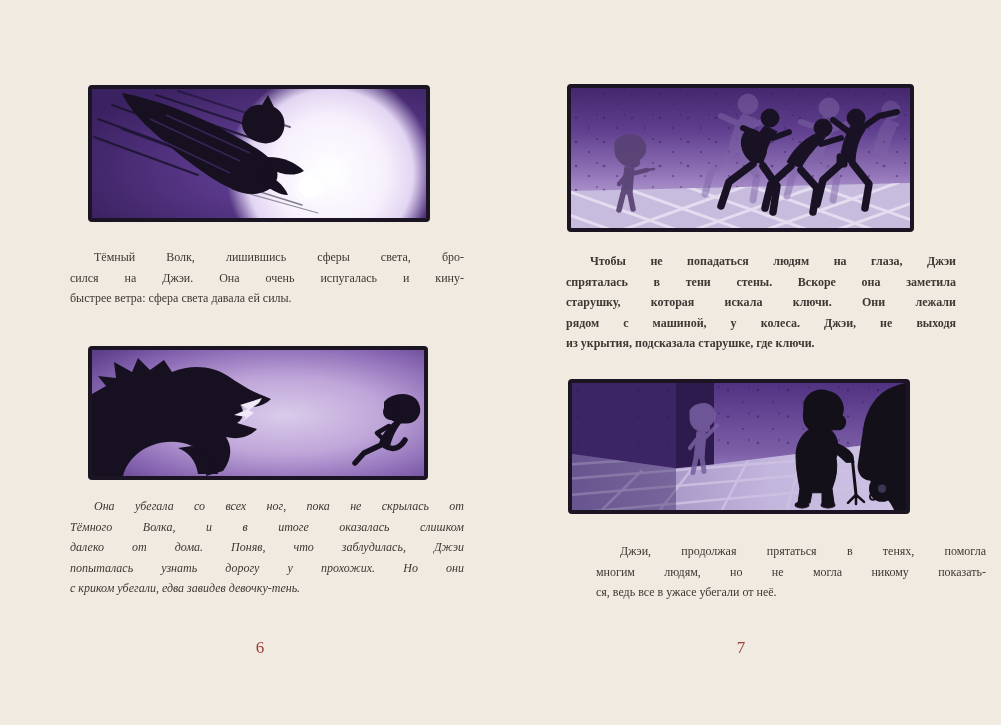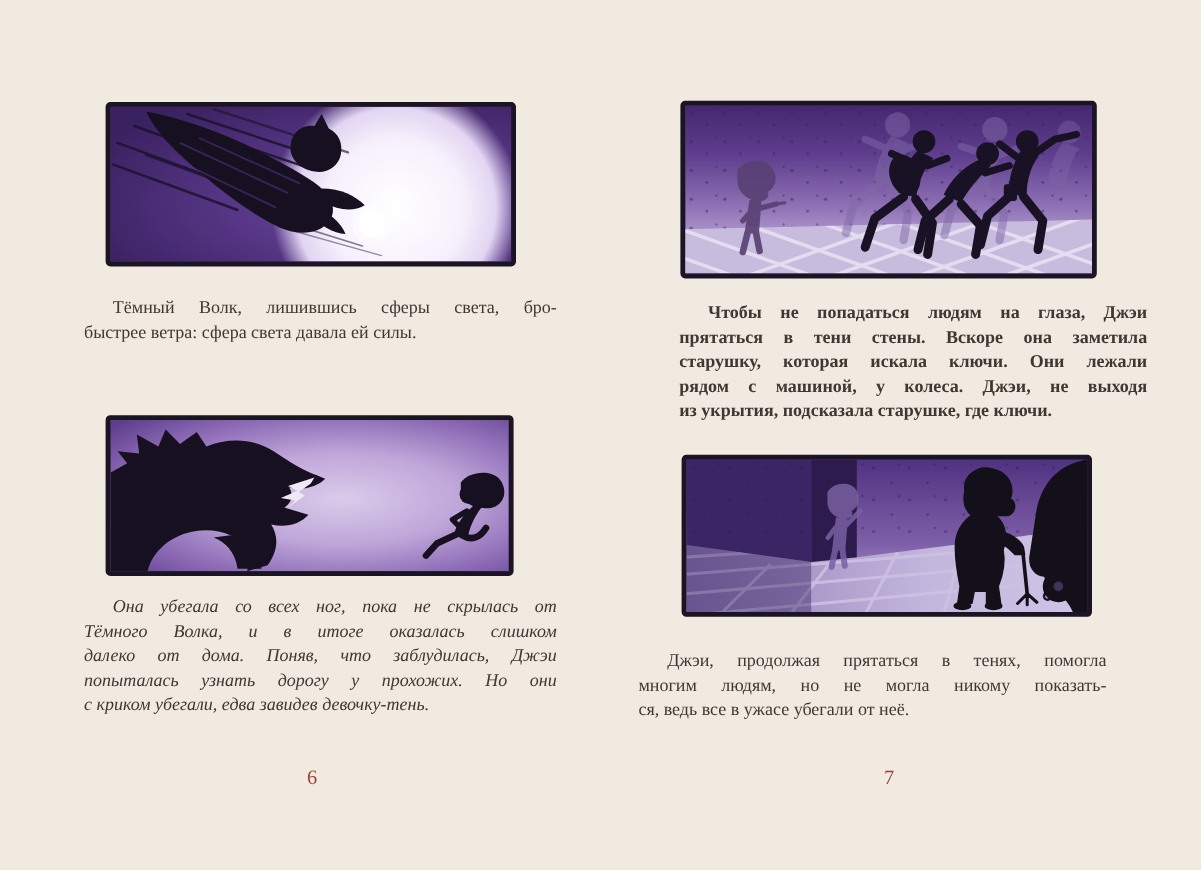--- a/index.html
+++ b/index.html
@@ -6,25 +6,25 @@
   body{width:1001px;height:725px;position:relative;background:#f1eae1;
        font-family:"Liberation Serif","DejaVu Serif",serif;overflow:hidden;}
   .page{position:absolute;inset:0;}
   .panel{position:absolute;margin:0;border:4px solid #1b1422;border-radius:4px;
          box-sizing:border-box;overflow:hidden;background:#4e3076;}
   .panel svg{display:block;width:100%;height:100%;}
   #panel1{left:88px;top:85px;width:342px;height:137px;}
   #panel2{left:88px;top:346px;width:340px;height:134px;}
   #panel3{left:567px;top:84px;width:347px;height:148px;}
   #panel4{left:568px;top:379px;width:342px;height:135px;}
-  .para{position:absolute;color:#3e3733;font-size:15px;line-height:20.6px;}
+  .para{position:absolute;color:#3e3733;font-size:12px;line-height:20.6px;}
   #para1{left:70px;top:247px;width:394px;}
   #para2{left:70px;top:496px;width:394px;font-style:italic;}
   #para3{left:566px;top:251px;width:390px;font-weight:bold;}
-  #para4{left:532px;top:541px;width:390px;}
+  #para4{left:596px;top:541px;width:390px;}
   .line{text-align:justify;text-align-last:justify;}
   .line.first{text-indent:24px;}
   .line.last{text-align:left;text-align-last:left;}
   .pagenum{position:absolute;color:#9e4238;font-size:17px;text-align:center;}
   #pn6{left:70px;top:638px;width:380px;}
   #pn7{left:566px;top:638px;width:350px;}
 </style>
 </head>
 <body>
 
@@ -69,20 +69,21 @@
             <line x1="74" y1="26" x2="158" y2="64"></line>
             <line x1="50" y1="42" x2="138" y2="84"></line>
         </g>
         <circle cx="218" cy="98" r="17" fill="#ffffff" opacity="0.4"></circle>
         <circle cx="218" cy="98" r="11" fill="#ffffff"></circle>
       </svg>
     </figure>
 
     <div class="para" id="para1">
       <div class="line first">Тёмный Волк, лишившись сферы света, бро-</div>
+      <div class="line">сился на Джэи. Она очень испугалась и кину-</div>
       <div class="line last">быстрее ветра: сфера света давала ей силы.</div>
     </div>
 
     <figure class="panel" id="panel2">
       <svg viewBox="0 0 332 126" preserveAspectRatio="none">
         <defs>
           <radialGradient id="p2bg" cx="58%" cy="52%" r="75%">
             <stop offset="0%" stop-color="#dacbea"></stop>
               <stop offset="40%" stop-color="#bfa6d9"></stop>
             <stop offset="75%" stop-color="#8a68b4"></stop>
@@ -203,21 +204,21 @@
             <path fill="none" stroke-width="6" d="M278,44 L262,32"></path>
           <path fill="none" stroke-width="7.5" d="M272,74 L252,92 L246,116"></path>
             <path fill="none" stroke-width="7.5" d="M282,76 L298,96 L294,120"></path>
           <rect x="266" y="66" width="10" height="13" rx="2"></rect>
         </g>
       </svg>
     </figure>
 
     <div class="para" id="para3">
       <div class="line first">Чтобы не попадаться людям на глаза, Джэи</div>
-      <div class="line">прятаться в тени стены. Вскоре она заметила</div>
+      <div class="line">спряталась в тени стены. Вскоре она заметила</div>
       <div class="line">старушку, которая искала ключи. Они лежали</div>
       <div class="line">рядом с машиной, у колеса. Джэи, не выходя</div>
       <div class="line last">из укрытия, подсказала старушке, где ключи.</div>
     </div>
 
     <figure class="panel" id="panel4">
       <svg viewBox="0 0 334 125" preserveAspectRatio="none">
         <defs>
           <linearGradient id="p4bg" x1="0" y1="0" x2="0" y2="1">
             <stop offset="0%" stop-color="#503282"></stop>

